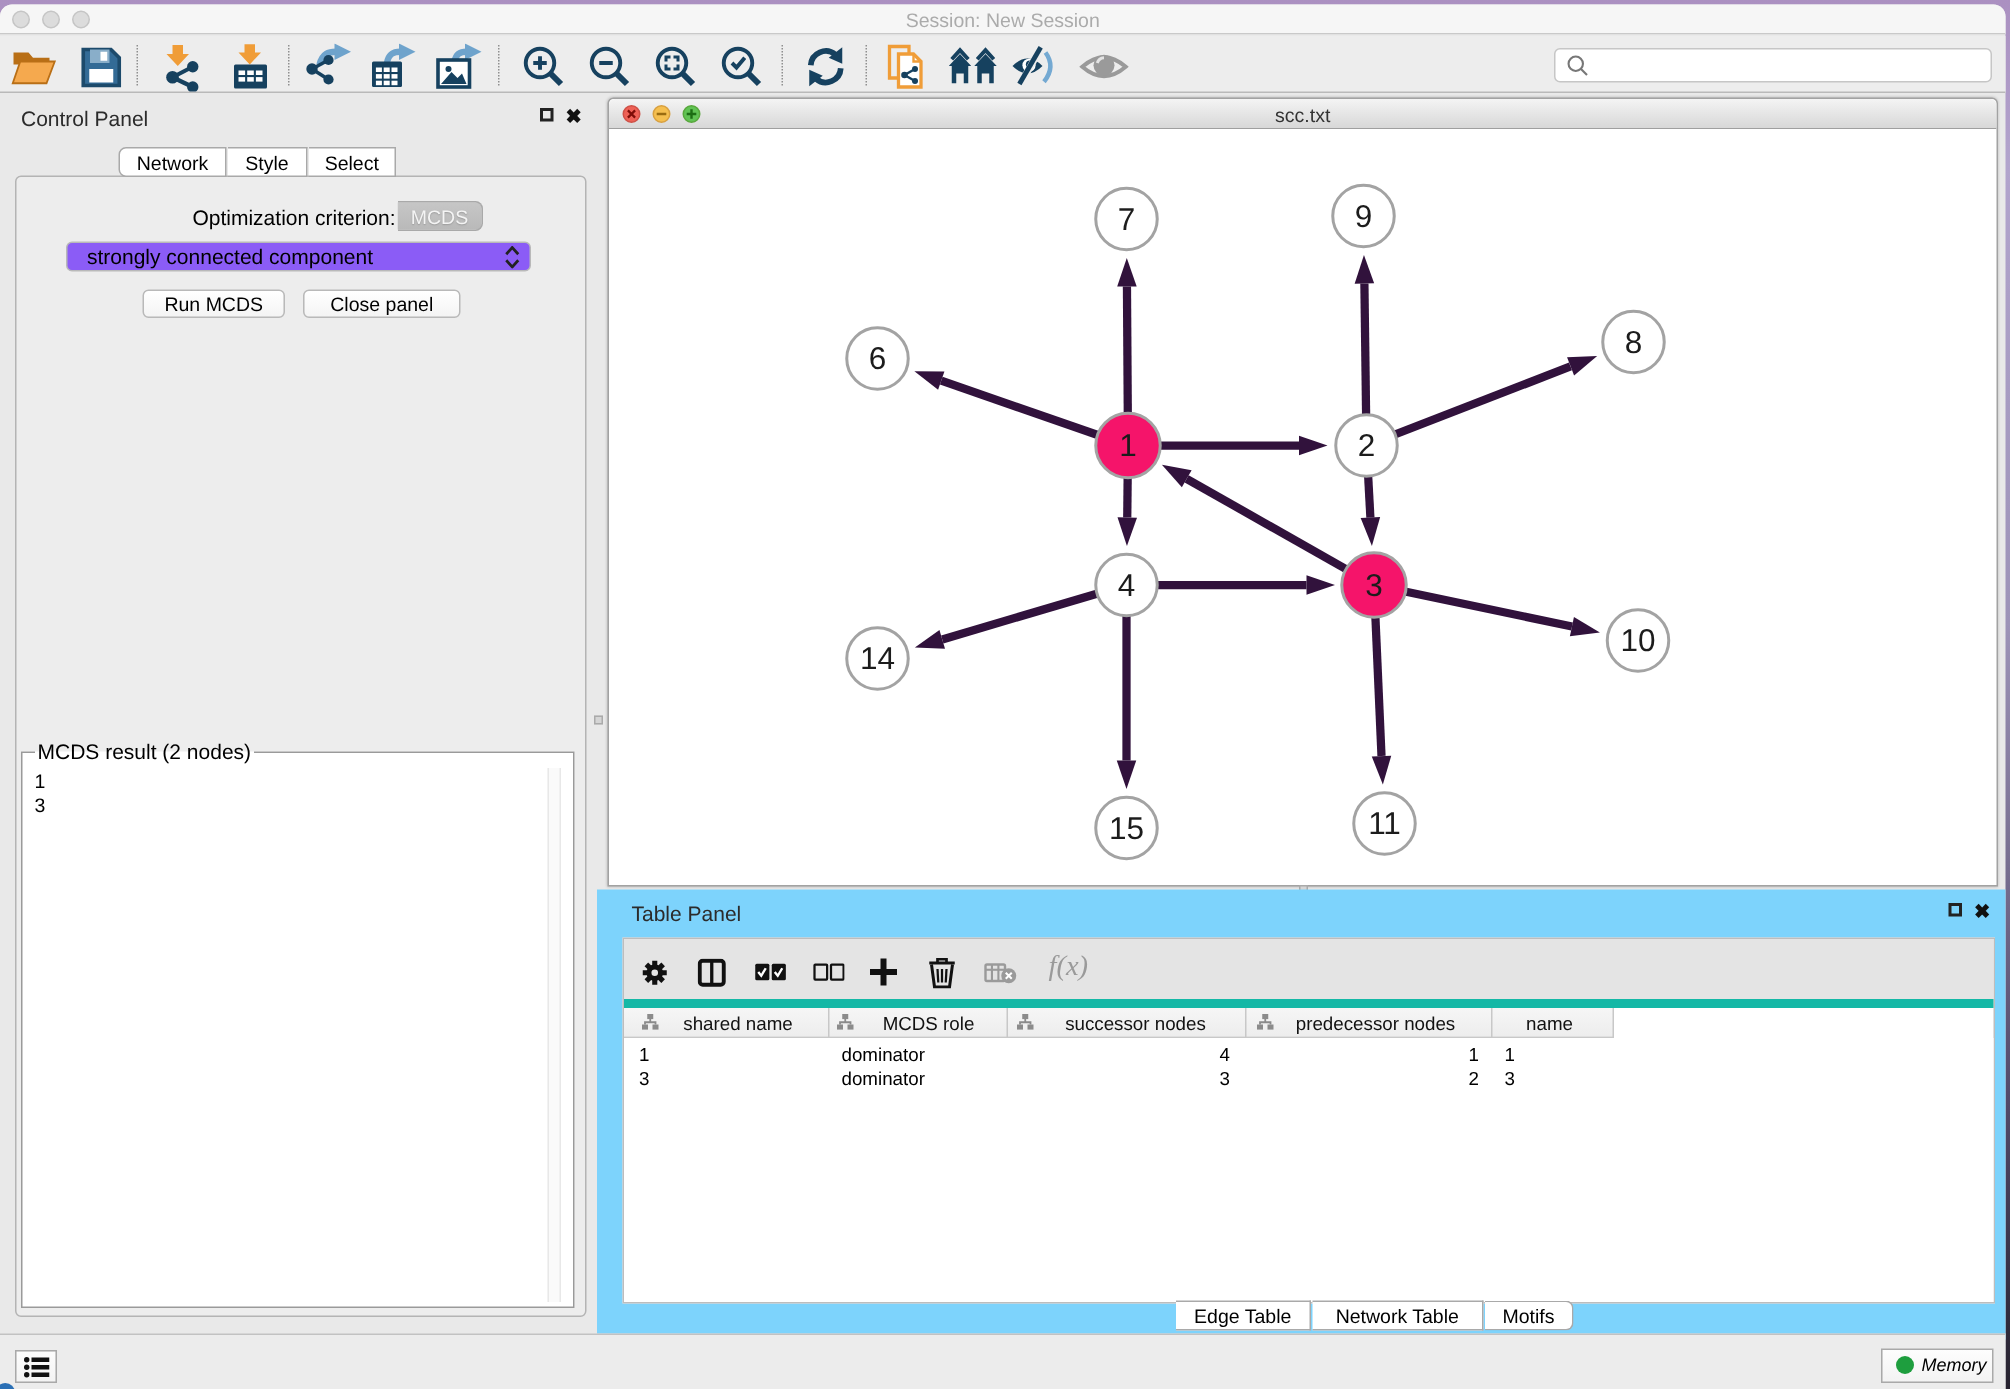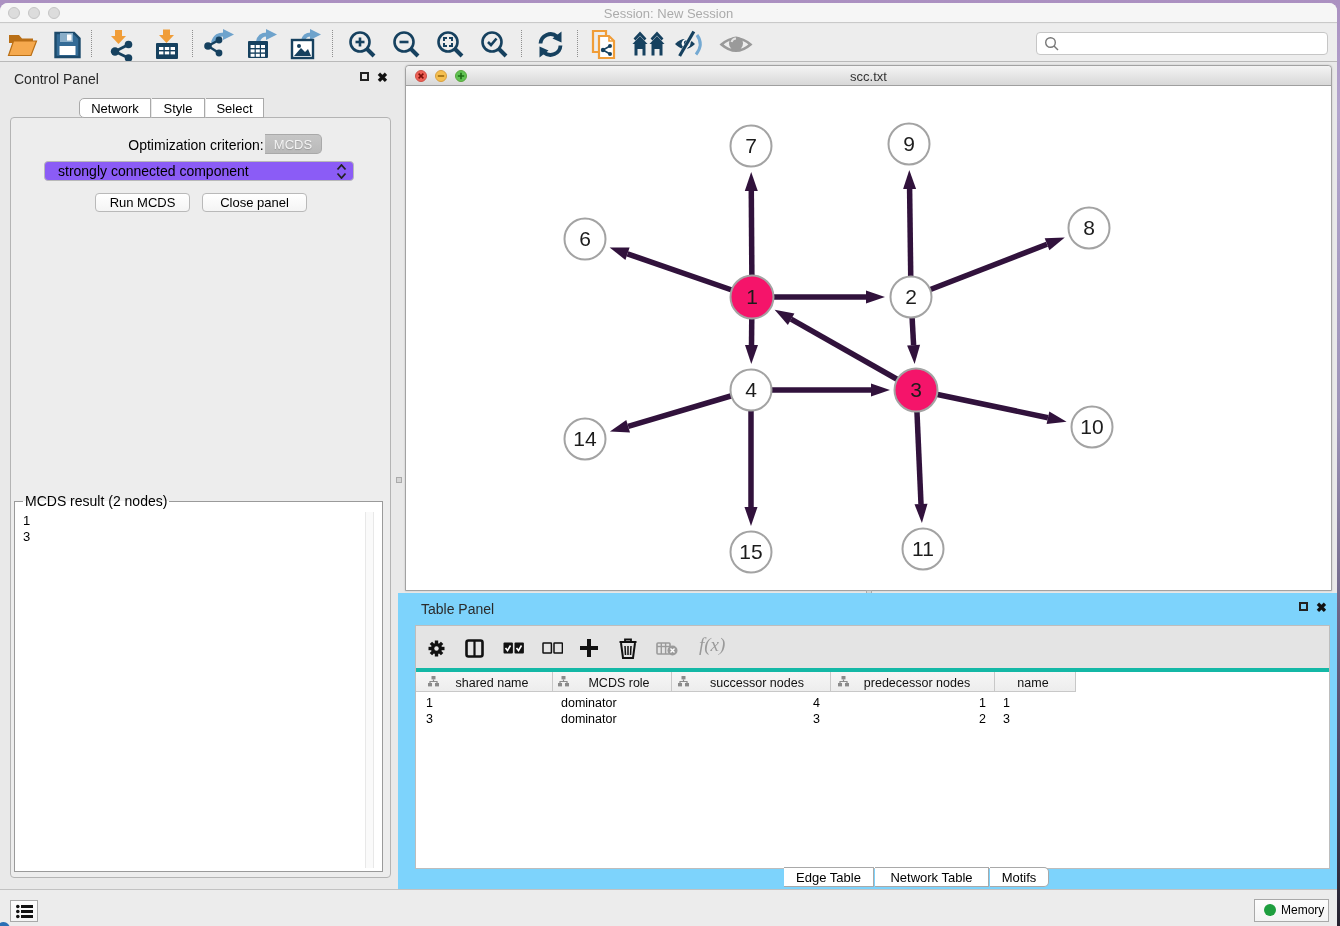--- a/index.html
+++ b/index.html
@@ -26,24 +26,24 @@
 .tab { position:absolute; top:0; height:20px; background:#fff; border:1px solid #a9a9a9; border-left:none; color:#000; text-align:center; line-height:19px; }
 .tabsel { background:linear-gradient(#c6c6c6,#b9b9b9); color:#f4f4f4; text-shadow:0 1px 1px #999;margin-top:36px; }
 button.mac { background:linear-gradient(#ffffff,#f4f4f4); border:1px solid #b9b9b9; border-radius:4px; font-size:13px; font-family:"Liberation Sans",sans-serif; color:#000; }
 
 #netwin { position:absolute; left:405px; top:62px; width:927px; height:526px; background:#fff; border:1px solid #a2a2a2; border-radius:4px 4px 0 0; box-shadow:0 0 2px rgba(0,0,0,0.2); }
 #nettitle { position:absolute; left:0; top:0; width:100%; height:20px; background:linear-gradient(#f4f4f4,#d8d8d8); border-bottom:1px solid #9f9f9f; border-radius:4px 4px 0 0; }
 .light { position:absolute; top:4px; width:12px; height:12px; border-radius:50%; }
 
 #tpanel { position:absolute; left:398px; top:590px; width:939px; height:300px; background:#7dd3fc; }
 #tbox { position:absolute; left:17px; top:32px; width:915px; height:244px; background:#fff; border:1px solid #bdbdbd; }
-#ttoolbar { position:absolute; left:0; top:0; width:100%; height:46px; background:#e4e4e4; border-bottom:4px solid #14b8a6; }
+#ttoolbar { position:absolute; left:0; top:0; width:100%; height:46px; background:#e4e4e4; border-bottom:6px solid #14b8a6; }
 
 #statusbar { position:absolute; left:0; top:886px; width:100%; height:37px; background:#ececec; border-top:1px solid #c2c2c2; }
-.sbtn { position:absolute; background:linear-gradient(#fdfdfd,#f3f3f3); border:1px solid #a9a9a9; }
+.sbtn { position:absolute; background:linear-gradient(#fdfdfd,#f3f3f3); border:1px solid #a9a9a9;font-style:italic; }
 </style>
 </head>
 <body>
 <div id="win">
   <div id="titlebar">
     <div class="tl" style="left:8px;"></div>
     <div class="tl" style="left:28px;"></div>
     <div class="tl" style="left:48px;"></div>
     <div id="wintitle">Session: New Session</div>
   </div>

